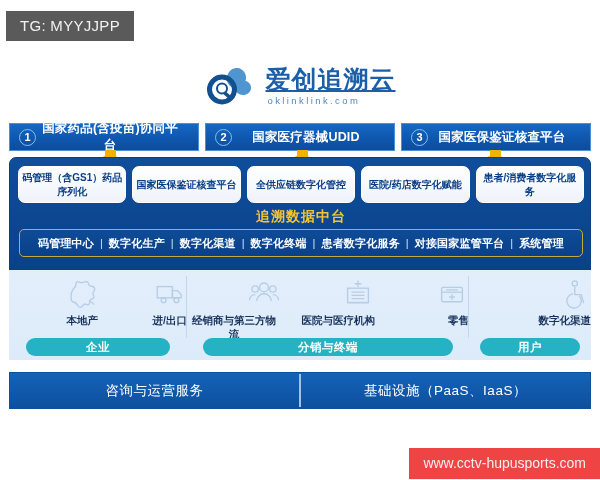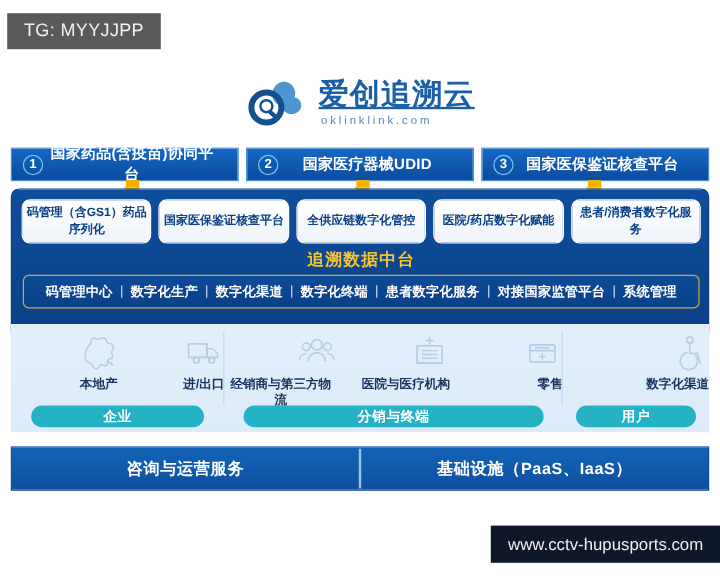--- a/index.html
+++ b/index.html
@@ -152,28 +152,28 @@
 
   
   .bottom-bar {
     position: absolute; left: 9px; top: 372px; width: 582px; height: 37px;
     display: flex;
     background: linear-gradient(180deg,#1463b8 0%,#0e4f9e 100%);
     border: 1px solid #0e4f9e;
   }
   .bottom-cell {
     flex: 1 1 0; display: flex; align-items: center; justify-content: center;
-    color: #ffffff; font-size: 13.5px; font-weight: bold; letter-spacing: .5px;
+    color: #ffffff; font-size: 13.5px; font-weight: normal; letter-spacing: .5px;
   }
   .bottom-div { width: 2px; background: #9fc4e8; margin: 1px 0; }
 
   
   .watermark {
-    position: absolute; right: 0; bottom: 11px;
-    background: #0f172a; color: #f0f0f0;
+    position: absolute; right: 0; bottom: 1px;
+    background: #ef4444; color: #f0f0f0;
     font-size: 14px; padding: 7px 14px 8px 14px;
     white-space: nowrap;
   }
 </style>
 </head>
 <body>
 
 <div id="root">
 
   <div class="tag-badge">TG: MYYJJPP</div>

